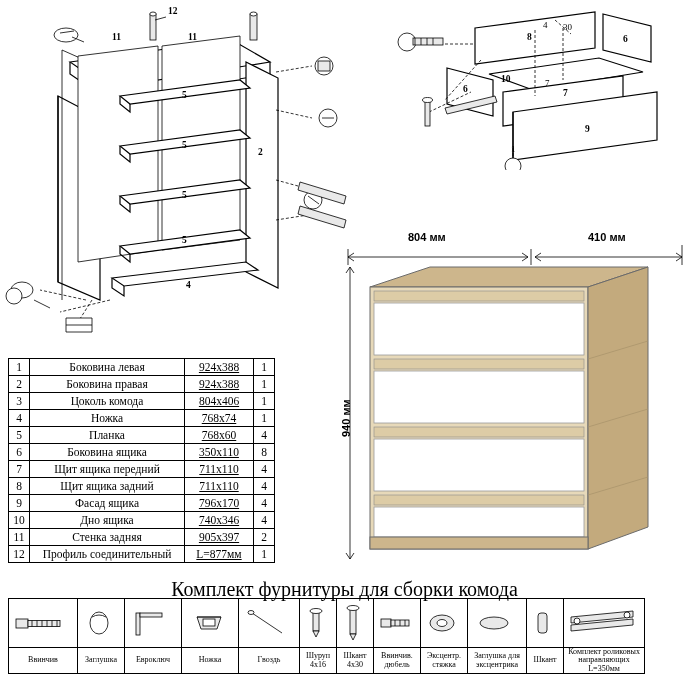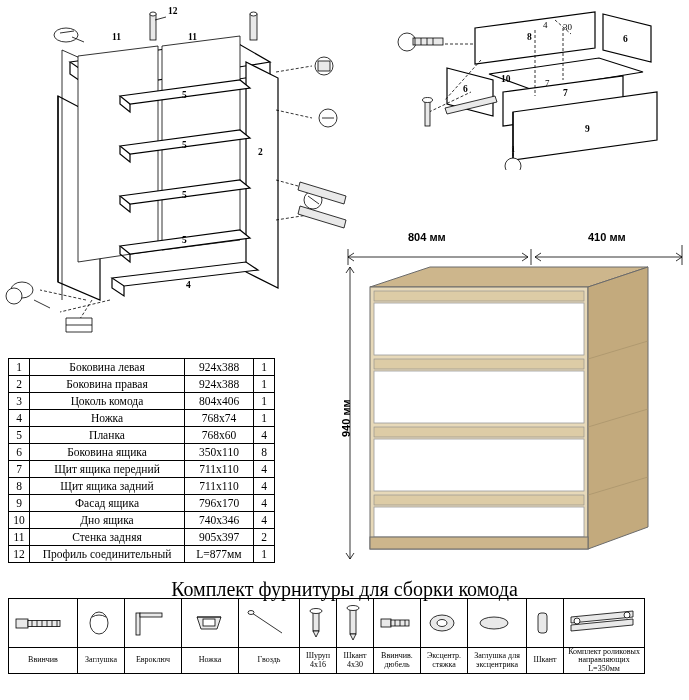--- a/index.html
+++ b/index.html
@@ -34,21 +34,21 @@
   }
   .parts td{
     border:1px solid #000;
     height:16px;
     padding:0 2px;
     text-align:center;
     white-space:nowrap;
   }
   .parts td.idx{width:16px;}
   .parts td.nm{width:150px;font-family:Liberation Serif, serif;}
-  .parts td.dim{width:64px;}
+  .parts td.dim{width:64px;text-decoration:underline;}
   .parts td.qty{width:16px;}
 
   
   .dresser-wrap{position:absolute;left:330px;top:195px;width:355px;height:360px;margin-top:32px;}
 
   .dimlabel{
     font-family:"Liberation Sans",sans-serif;
     font-size:11px;font-weight:bold;
   }
   .dimlabel.vert{

